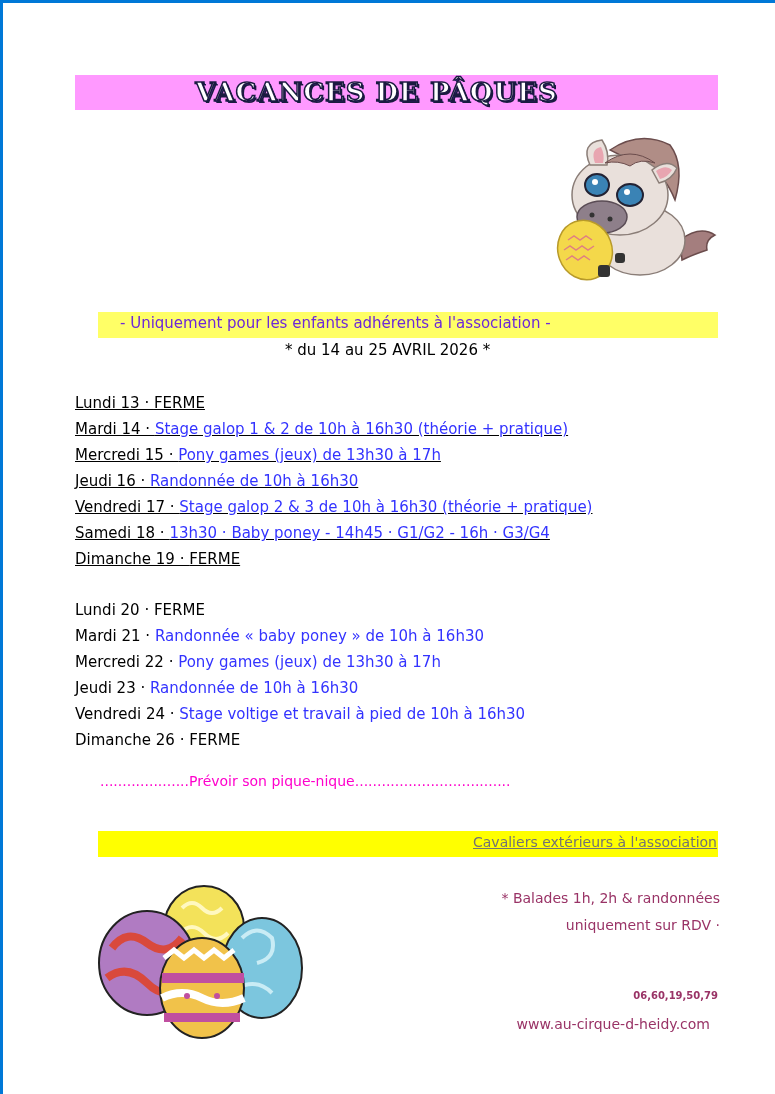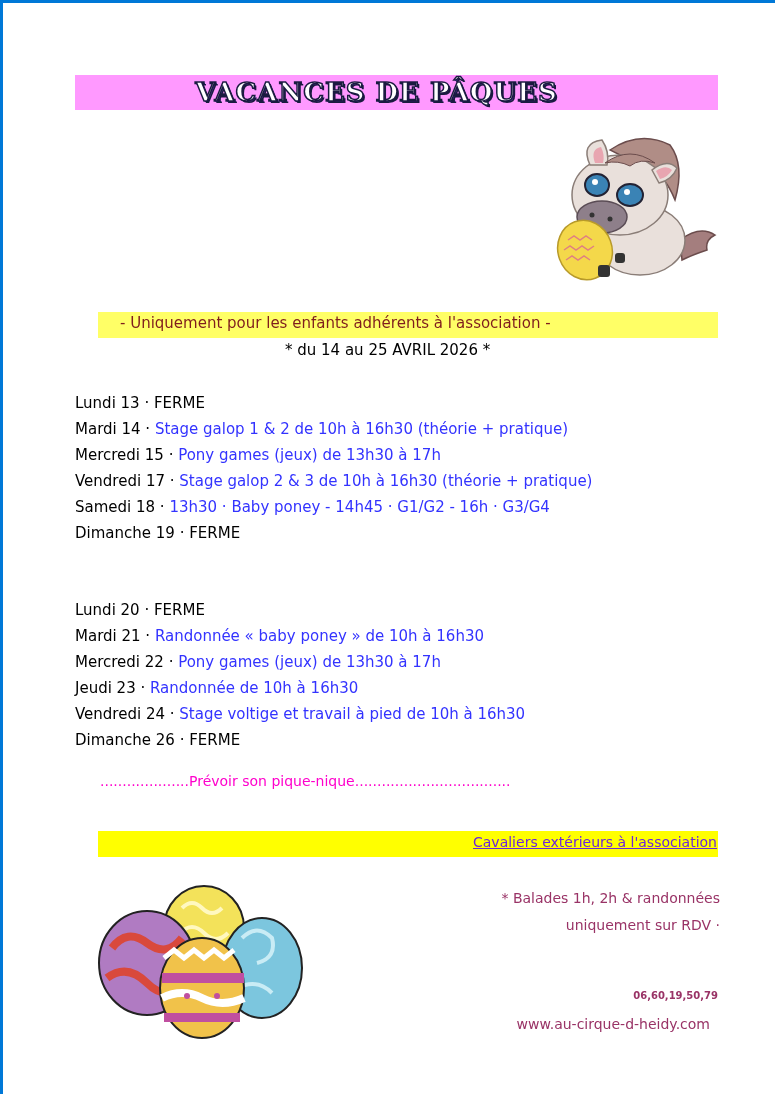--- a/index.html
+++ b/index.html
@@ -23,42 +23,42 @@
       text-align: right;
     }
 
     .pony { position: absolute; left: 540px; top: 125px; width: 180px; height: 160px; }
 
     .members-band {
       position: absolute; left: 98px; top: 312px; width: 620px; height: 26px;
       background: #ffff66;
     }
     .members-text {
-      position: absolute; left: 120px; top: 314px; font-size: 15px; color: #7f1d1d;
+      position: absolute; left: 120px; top: 314px; font-size: 15px; color: #6d28d9;
       white-space: nowrap;
     }
     .dates-text {
       position: absolute; left: 285px; top: 341px; font-size: 15px; color: #000; white-space: nowrap;
     }
 
     .schedule { position: absolute; left: 75px; font-size: 15px; white-space: nowrap; }
     .row { height: 26px; line-height: 26px; }
     .day { color: #000000; }
     .act { color: #3333ff; }
     .closed { color: #000000; }
 
     .picnic {
       position: absolute; left: 100px; top: 756px; font-size: 14px; color: #ff00cc; white-space: nowrap; margin-top: 17px;
     }
 
     .ext-band {
       position: absolute; left: 98px; top: 831px; width: 620px; height: 26px; background: #ffff00;
     }
     .ext-text {
-      position: absolute; right: 58px; top: 834px; font-size: 14px; color: #6d28d9;
+      position: absolute; right: 58px; top: 834px; font-size: 14px; color: #737373;
       text-decoration: underline; white-space: nowrap;
     }
 
     .eggs { position: absolute; left: 92px; top: 878px; width: 212px; height: 162px; }
 
     .rides {
       position: absolute; left: 410px; top: 885px; width: 310px; text-align: right;
       font-size: 14px; color: #993366; line-height: 27px;
     }
     .phone {
@@ -108,24 +108,25 @@
   <path d="M28 115 l6 -4 l6 4 l6 -4 l6 4 M24 125 l6 -4 l6 4 l6 -4 l6 4 l6 -4 M26 135 l6 -4 l6 4 l6 -4 l6 4" stroke="#e08080" fill="none" stroke-width="1.5"></path>
 
   <rect x="58" y="140" width="12" height="12" rx="3" fill="#333"></rect>
   <rect x="75" y="128" width="10" height="10" rx="3" fill="#333"></rect>
 </svg>
 
 <div class="members-band"></div>
 <div class="members-text">- Uniquement pour les enfants adhérents à l'association -</div>
 <div class="dates-text">* du 14 au 25 AVRIL 2026 *</div>
 
-<div class="schedule" style="top:390px;">
+<div class="schedule" style="top:390px;text-decoration:underline;">
   <div class="row"><span class="day">Lundi 13 · </span><span class="closed">FERME</span></div>
   <div class="row"><span class="day">Mardi 14 · </span><span class="act">Stage galop 1 &amp; 2 de 10h à 16h30 (théorie + pratique)</span></div>
   <div class="row"><span class="day">Mercredi 15 · </span><span class="act">Pony games (jeux) de 13h30 à 17h</span></div>
+  <div class="row"><span class="day">Jeudi 16 · </span><span class="act">Randonnée de 10h à 16h30</span></div>
   <div class="row"><span class="day">Vendredi 17 · </span><span class="act">Stage galop 2 &amp; 3 de 10h à 16h30 (théorie + pratique)</span></div>
   <div class="row"><span class="day">Samedi 18 · </span><span class="act">13h30 · Baby poney - 14h45 · G1/G2 - 16h · G3/G4</span></div>
   <div class="row"><span class="day">Dimanche 19 · </span><span class="closed">FERME</span></div>
 </div>
 
 <div class="schedule" style="top:597px;">
   <div class="row"><span class="day">Lundi 20 · </span><span class="closed">FERME</span></div>
   <div class="row"><span class="day">Mardi 21 · </span><span class="act">Randonnée « baby poney » de 10h à 16h30</span></div>
   <div class="row"><span class="day">Mercredi 22 · </span><span class="act">Pony games (jeux) de 13h30 à 17h</span></div>
   <div class="row"><span class="day">Jeudi 23 · </span><span class="act">Randonnée de 10h à 16h30</span></div>

